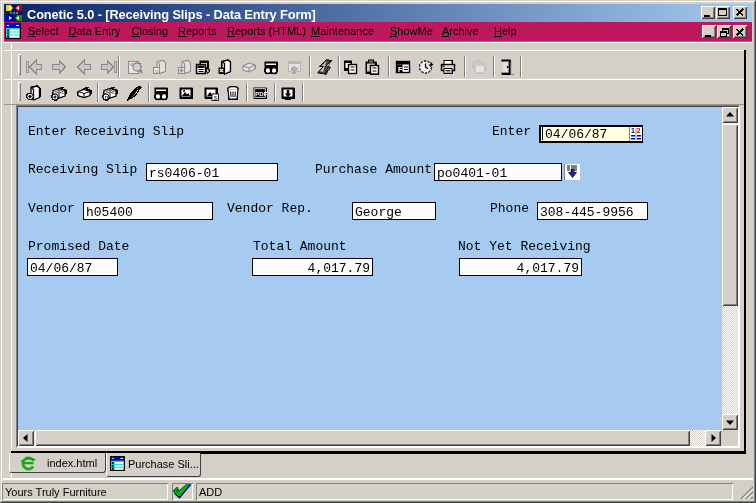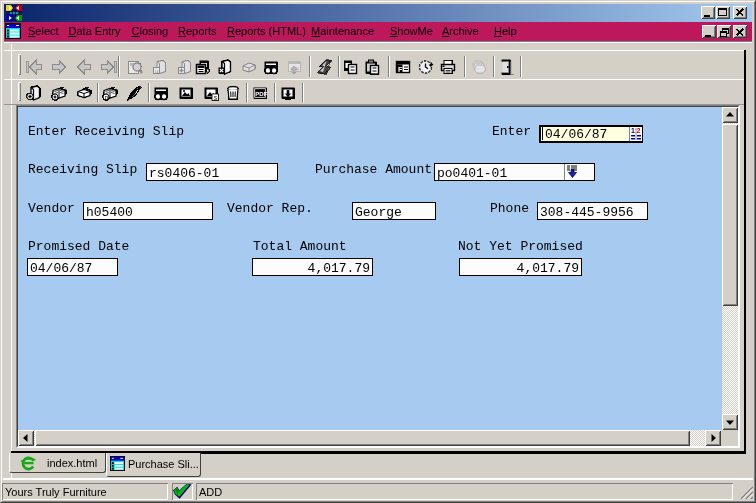--- a/index.html
+++ b/index.html
@@ -67,20 +67,21 @@
     <polygon points="16,0 11,0 9,3 11,6 16,6" fill="#c80000"></polygon>
       <polygon points="13,1 10,3 13,5" fill="#fff"></polygon>
     <polygon points="0,16 5,16 7,13 5,10 0,10" fill="#0000d0"></polygon>
       <polygon points="3,11 6,13 3,15" fill="#fff"></polygon>
     <polygon points="16,16 11,16 9,13 11,10 16,10" fill="#00a000"></polygon>
       <polygon points="13,11 10,13 13,15" fill="#fff"></polygon>
     <circle cx="5" cy="8" r="1.2" fill="#00a0a0"></circle>
       <circle cx="8" cy="8" r="1.2" fill="#00a0a0"></circle>
       <circle cx="11" cy="8" r="1.2" fill="#00a0a0"></circle>
   </svg>
+  <span class="abs" id="titletext">Conetic 5.0 - [Receiving Slips - Data Entry Form]</span>
   <div class="abs tbtn" style="left:697px">
       <svg width="14" height="13">
         <rect x="3" y="9" width="6" height="2" fill="#000"></rect>
       </svg>
     </div>
   <div class="abs tbtn" style="left:712px">
       <svg width="14" height="13">
         <rect x="2.5" y="2.5" width="8" height="7" fill="none" stroke="#000"></rect>
         <rect x="3" y="2" width="8" height="2" fill="#000"></rect>
       </svg>
@@ -176,21 +177,21 @@
         <rect x="7" y="8" width="4" height="1.5" fill="#0000c0"></rect>
     <rect x="1" y="11" width="4" height="1.5" fill="#0000c0"></rect>
         <rect x="7" y="11" width="4" height="1.5" fill="#0000c0"></rect>
     <rect x="5.5" y="1" width="1" height="12" fill="#909090"></rect>
   </svg>
 </div>
 
 <span class="abs lbl" style="left:28px;top:163px">Receiving Slip</span>
 <div class="abs inp" style="left:146px;top:163px;width:132px;height:18px;padding-left:2px;padding-top:1px;line-height:17px">rs0406-01</div>
 <span class="abs lbl" style="left:315px;top:163px">Purchase Amount</span>
-<div class="abs inp" style="left:434px;top:163px;width:161px;height:18px;padding-left:2px;padding-top:1px;line-height:17px">po0401-01</div>
+<div class="abs inp" style="left:434px;top:163px;width:128px;height:18px;padding-left:2px;padding-top:1px;line-height:17px">po0401-01</div>
 <div class="abs" style="left:564px;top:164px;width:15px;height:16px;background:#fff;border-left:1px solid #808080;overflow:hidden">
   <svg width="15" height="15" viewBox="0 0 15 15">
     <rect x="2" y="1.5" width="3" height="1" fill="#000"></rect>
         <rect x="6" y="1.5" width="6" height="1" fill="#000"></rect>
     <rect x="2" y="3.5" width="3" height="1" fill="#000"></rect>
         <rect x="6" y="3.5" width="6" height="1" fill="#000"></rect>
     <rect x="2" y="5.5" width="3" height="1" fill="#000"></rect>
         <rect x="6" y="5.5" width="6" height="1" fill="#000"></rect>
     <polygon points="7.5,13.5 3.5,8.5 6,8.5 6,5.5 9,5.5 9,8.5 11.5,8.5" fill="#2020c0" stroke="#000" stroke-width="0.7"></polygon>
   </svg>
@@ -198,21 +199,21 @@
 
 <span class="abs lbl" style="left:28px;top:202px">Vendor</span>
 <div class="abs inp" style="left:83px;top:202px;width:130px;height:18px;padding-left:2px;padding-top:1px;line-height:17px">h05400</div>
 <span class="abs lbl" style="left:227px;top:202px">Vendor Rep.</span>
 <div class="abs inp" style="left:352px;top:202px;width:84px;height:18px;padding-left:2px;padding-top:1px;line-height:17px">George</div>
 <span class="abs lbl" style="left:490px;top:202px">Phone</span>
 <div class="abs inp" style="left:537px;top:202px;width:111px;height:18px;padding-left:2px;padding-top:1px;line-height:17px">308-445-9956</div>
 
 <span class="abs lbl" style="left:28px;top:240px">Promised Date</span>
 <span class="abs lbl" style="left:253px;top:240px">Total Amount</span>
-<span class="abs lbl" style="left:458px;top:240px">Not Yet Promised</span>
+<span class="abs lbl" style="left:458px;top:240px">Not Yet Receiving</span>
 <div class="abs inp" style="left:27px;top:258px;width:91px;height:18px;padding-left:2px;padding-top:1px;line-height:17px">04/06/87</div>
 <div class="abs inp" style="left:252px;top:258px;width:121px;height:18px;padding-right:2px;padding-top:1px;line-height:17px;text-align:right">4,017.79</div>
 <div class="abs inp" style="left:459px;top:258px;width:123px;height:18px;padding-right:2px;padding-top:1px;line-height:17px;text-align:right">4,017.79</div>
 </div>
 
 <div class="abs" id="tabline"></div>
 <div class="abs" style="left:744px;top:50px;width:2px;height:404px;background:#000"></div>
 <div class="abs tab" style="left:9px;top:453px;width:95px;height:19px"></div>
 <svg class="abs" style="left:20px;top:455px" width="16" height="16" viewBox="0 0 16 16">
   <path d="M13.2,11.5 A5.6,5.6 0 1 1 13.5,6" fill="none" stroke="#18a818" stroke-width="2.7"></path>

